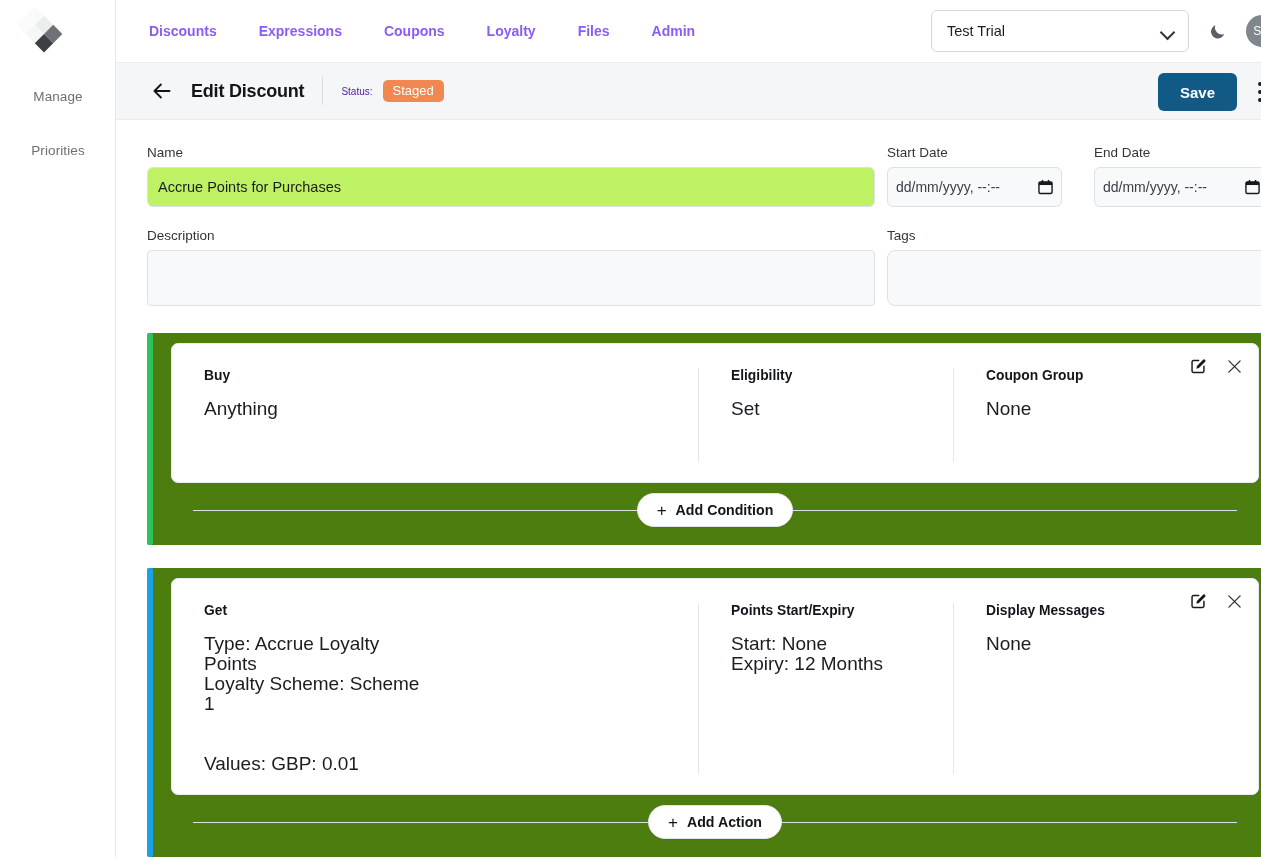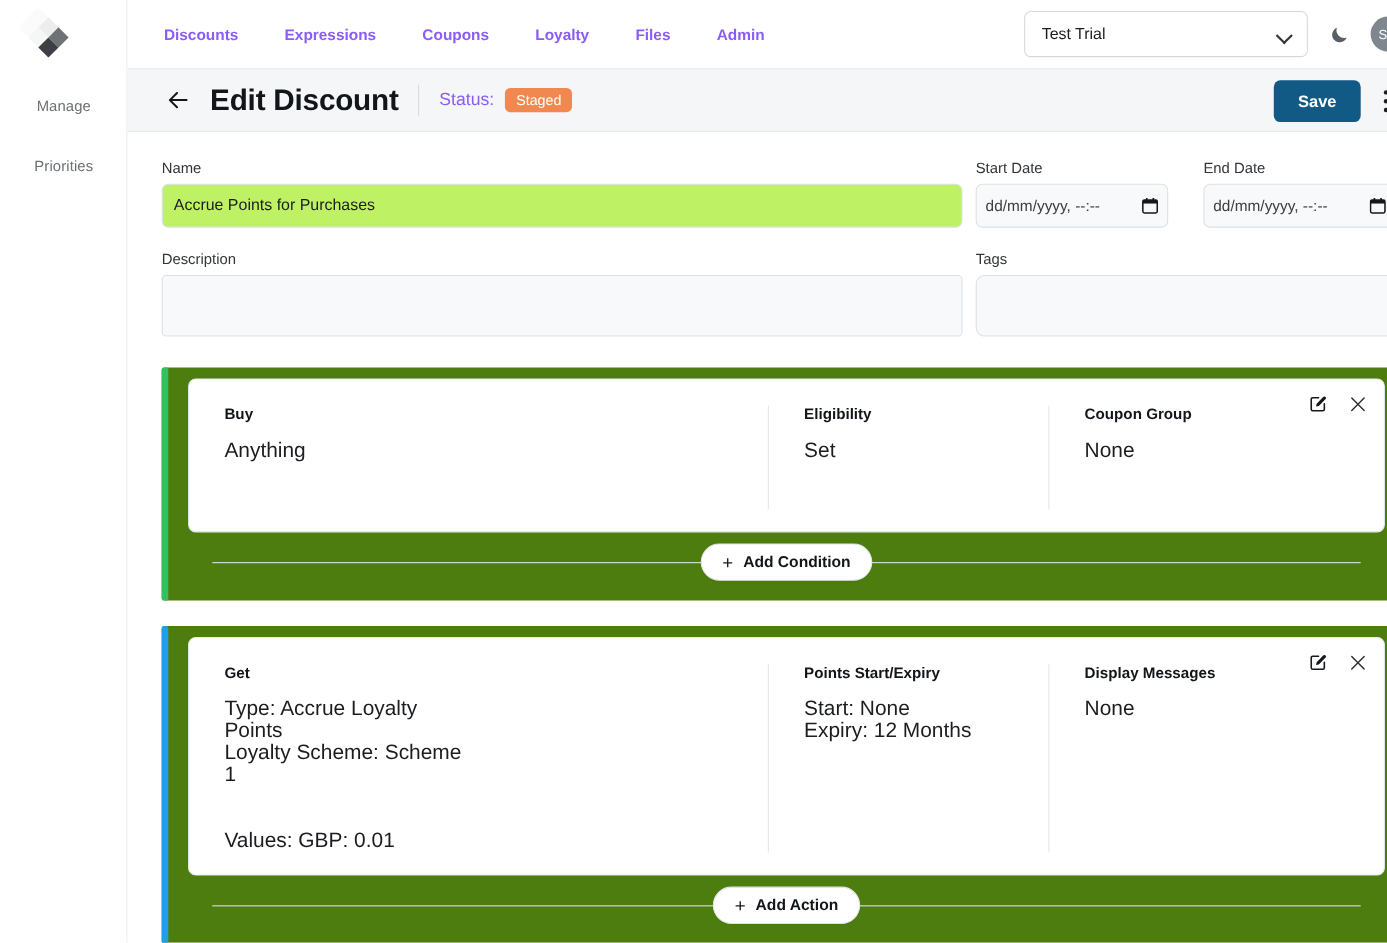--- a/index.html
+++ b/index.html
@@ -121,32 +121,32 @@
     padding-left: 33px;
     position: relative;
   }
   .back-arrow {
     width: 26px; height: 26px;
     position: relative;
     cursor: pointer;
     margin-right: 16px;
   }
   .page-title {
-    font-size: 27px;
+    font-size: 18px;
     font-weight: bold;
     color: #12151a;
     letter-spacing: -.2px;
     white-space: nowrap;
   }
   .vsep {
     width: 1px; height: 28px;
     background: #d8dbdf;
     margin: 0 18px;
   }
-  .status-label { font-size: 16px; color: #8b5cf6; margin-right: 10px; }
+  .status-label { font-size: 10px; color: #4c1d95; margin-right: 10px; }
   .badge {
     background: #f0884f;
     color: #ffffff;
     font-size: 13px;
     padding: 4px 10px 5px;
     border-radius: 5px;
     line-height: 1;
     white-space: nowrap;
   }
   .head-right {

